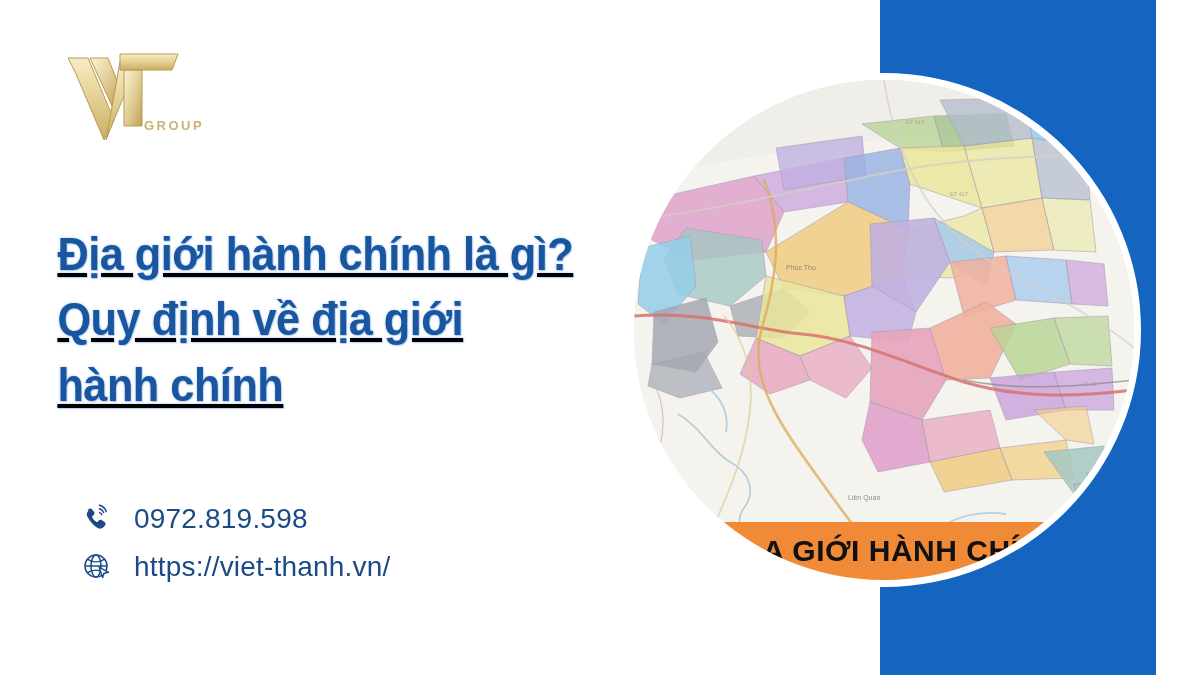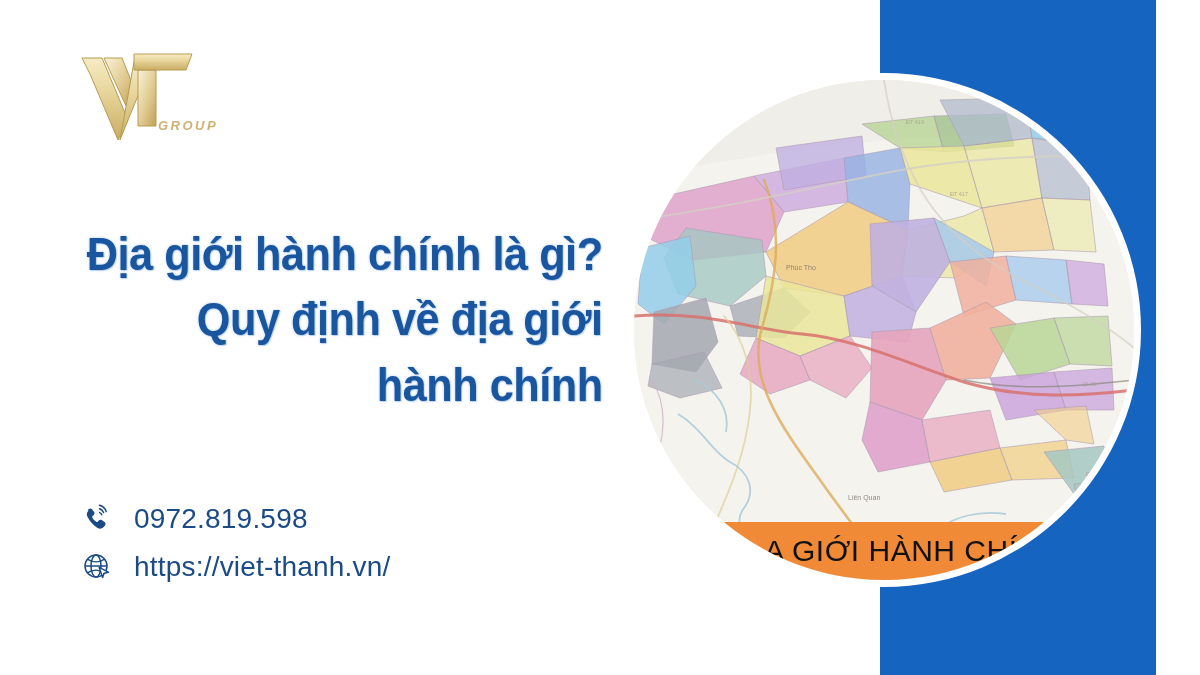--- a/index.html
+++ b/index.html
@@ -32,38 +32,39 @@
     left:0; right:0; bottom:0;
     height:58px;
     background:#f08a36;
     display:flex;
     align-items:center;
     justify-content:center;
     overflow:hidden;
   }
   .map-banner span {
     color:#111111;
-    font-weight:normal;
+    font-weight:bold;
     font-size:30px;
     letter-spacing:0.5px;
     white-space:nowrap;
     transform:translateX(18px);
   }
 
   
-  .logo { position:absolute; left:76px; top:48px; width:140px; height:95px; z-index:5;font-style:italic; }
+  .logo { position:absolute; left:62px; top:48px; width:140px; height:95px; z-index:5; }
   .logo svg { display:block; }
 
   
   .headline {
     position:absolute;
     left:40px; top:222px;
     width:580px;
-    text-align:right;
+    text-align:left;
     z-index:5;
+    text-decoration:underline;
   }
   .headline .ln {
     display:block;
     color:#1a56a0;
     font-family:"Liberation Sans Narrow","Liberation Sans", sans-serif;
     font-weight:bold;
     font-size:46px;
     line-height:1.42;
     letter-spacing:-0.5px;
     transform:scaleX(0.94);

